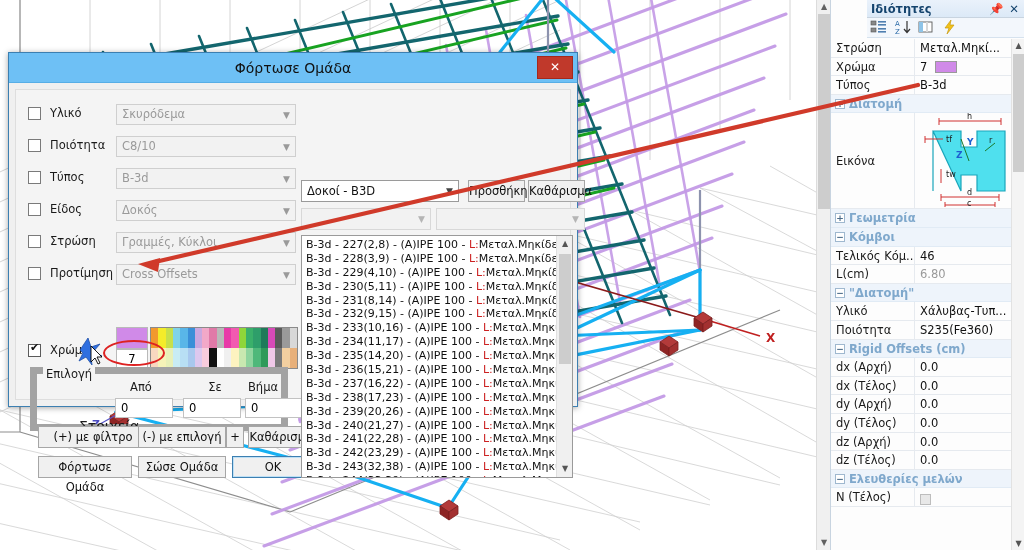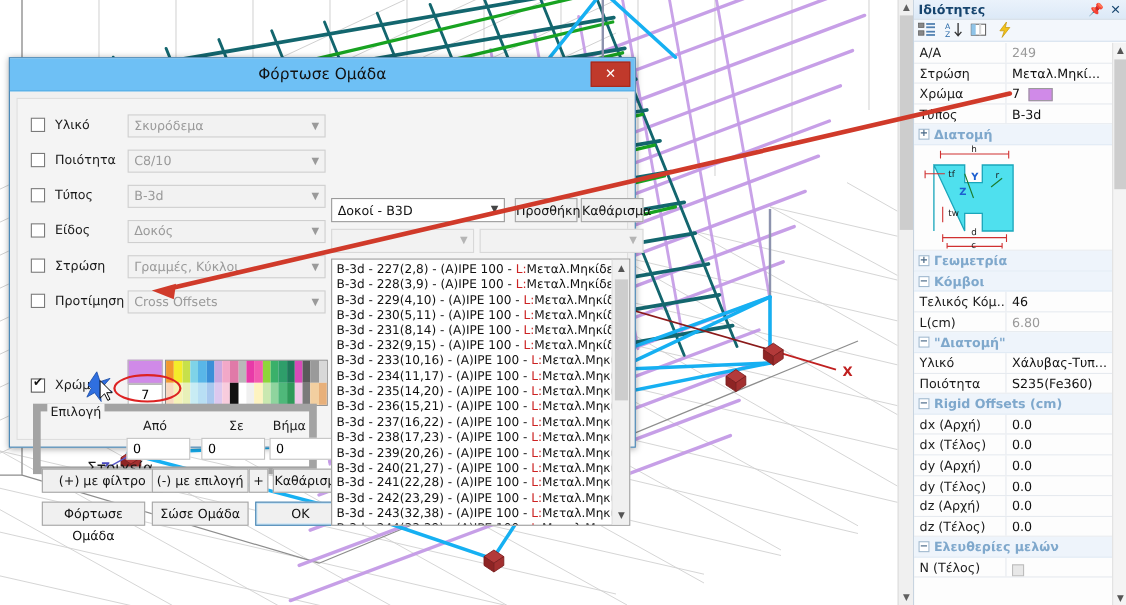--- a/index.html
+++ b/index.html
@@ -171,20 +171,21 @@
   #list-scroll .arr { position: absolute; left: 0; width: 16px; height: 16px;
     text-align: center; line-height: 16px; font-size: 8px; color: #555; cursor: pointer; }
   #list-scroll .arr.up { top: 0; } #list-scroll .arr.dn { bottom: 0; }
   #list-scroll .thumb { position: absolute; left: 2px; top: 18px; width: 12px; height: 110px; background: #cdcdcd; cursor: pointer; }
 
   
   #props {
     position: absolute; left: 830px; top: 0; width: 194px; height: 550px;
     background: #fdfdfd; border-left: 1px solid #c8d4e0;
     font-size: 11.5px;
+    padding-left: 36px;
   }
   #props-title {
     height: 18px; background: linear-gradient(#eaf2fb, #dce9f7);
     border-bottom: 1px solid #c8d4e0; position: relative;
     color: #15446e; font-weight: bold; line-height: 18px; padding-left: 4px;
   }
   #props-title .pin { position: absolute; right: 20px; top: 0; line-height: 18px; color: #15446e; cursor: pointer; }
   #props-title .x  { position: absolute; right: 5px; top: 0; line-height: 18px; color: #15446e; cursor: pointer; }
   #props-toolbar {
     height: 20px; background: #f3f7fc; border-bottom: 1px solid #d6e2ee;
@@ -669,37 +670,34 @@
       </span>
       <span class="ptool">
         <svg width="18" height="16" viewBox="0 0 18 16">
           <polygon points="10,1 4,9 8,9 6,15 13,6 9,6" fill="#f2c21a" stroke="#c79a10" stroke-width=".7"></polygon>
         </svg>
       </span>
     </div>
 
     <div id="props-grid">
         <div class="prow">
-          <div class="pk">A/A</div>
-          <div class="pv dim">249</div>
-        </div>
-        <div class="prow">
           <div class="pk">Στρώση</div>
           <div class="pv">Μεταλ.Μηκί...</div>
         </div>
         <div class="prow">
           <div class="pk">Χρώμα</div>
           <div class="pv">7<span class="sw" style="background: rgb(208, 138, 232);"></span></div>
         </div>
         <div class="prow">
           <div class="pk">Τύπος</div>
           <div class="pv">B-3d</div>
         </div>
         <div class="pgroup"><span class="tog">+</span><span>Διατομή</span></div>
         <div id="img-row">
+          <div class="pk">Εικόνα</div>
           <div class="pv"><svg width="108" height="94" viewBox="0 0 108 94">
               <path d="M18,18 L18,78 M18,18 L46,18 L46,34 L62,34 L62,18 L90,18 L90,78 L62,78 L62,62 L46,62 L46,78 Z" fill="#4fe0ee" stroke="#1aa6bb" stroke-width="1.2"></path>
               <g stroke="#d03030" stroke-width="1" fill="none">
                 <path d="M24,8 L86,8"></path>
                 <path d="M24,5 L24,12"></path>
                 <path d="M86,5 L86,12"></path>
                 <path d="M26,84 L84,84"></path>
                 <path d="M26,81 L26,88"></path>
                 <path d="M84,81 L84,88"></path>
                 <path d="M30,92 L80,92"></path>

